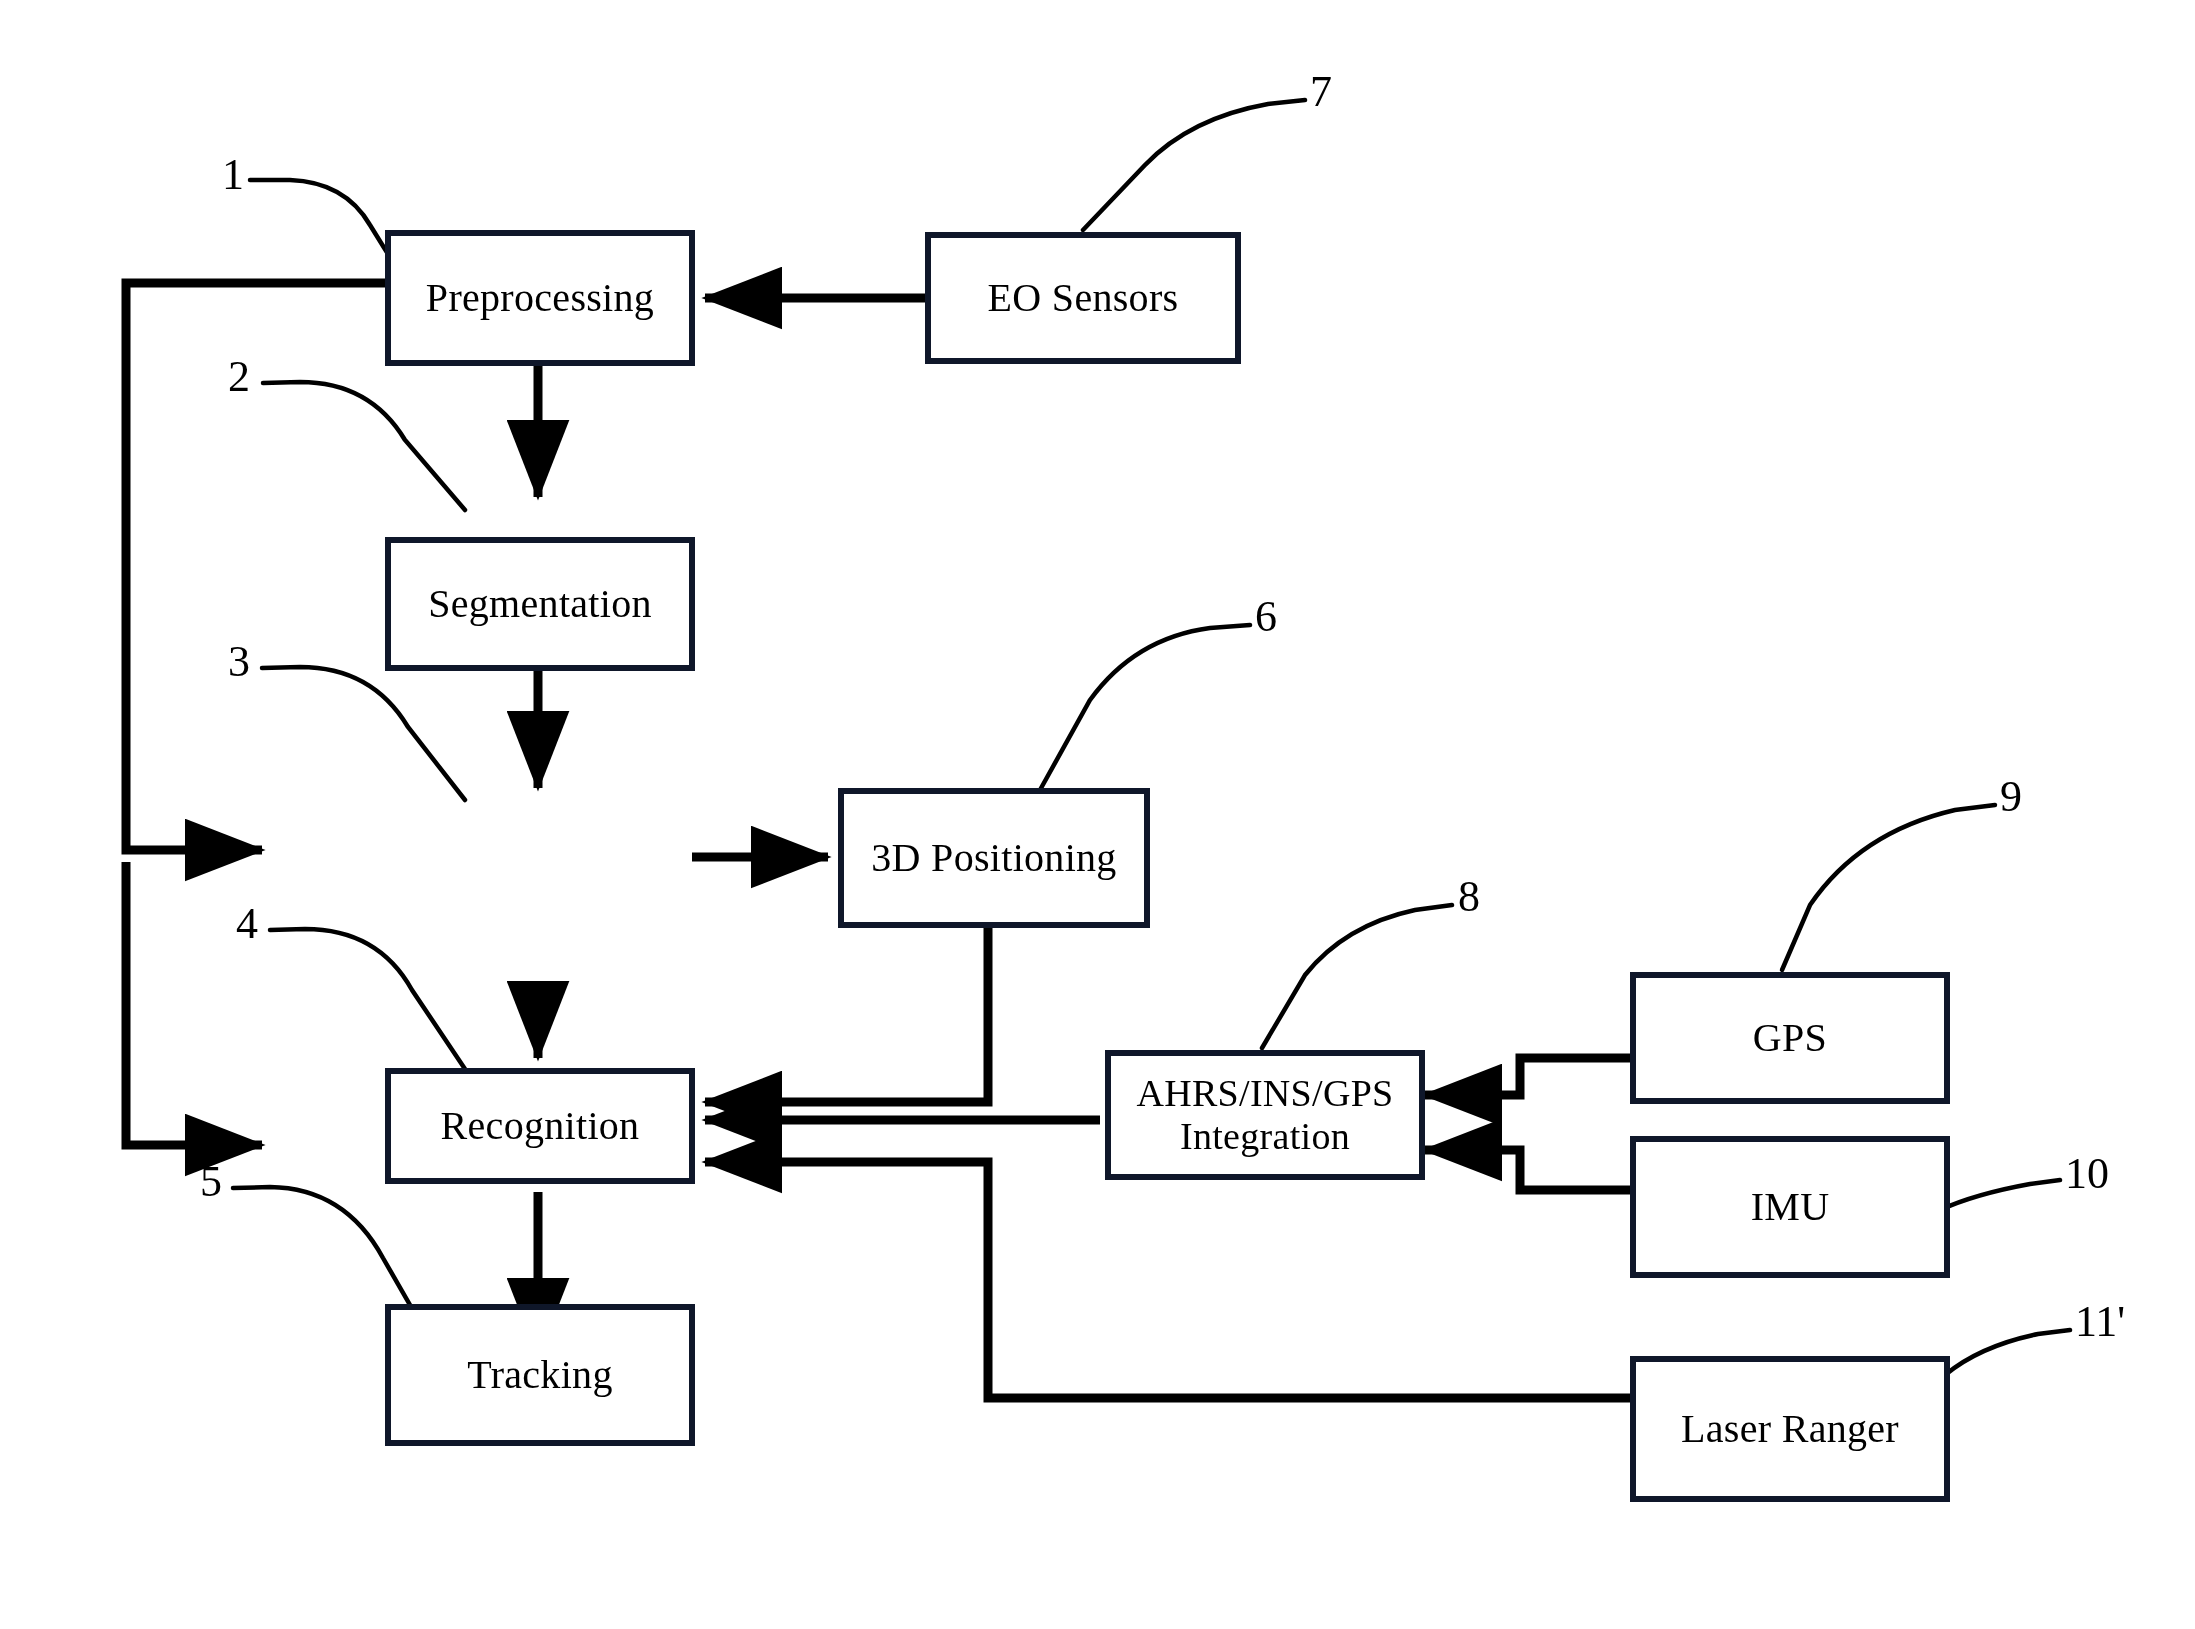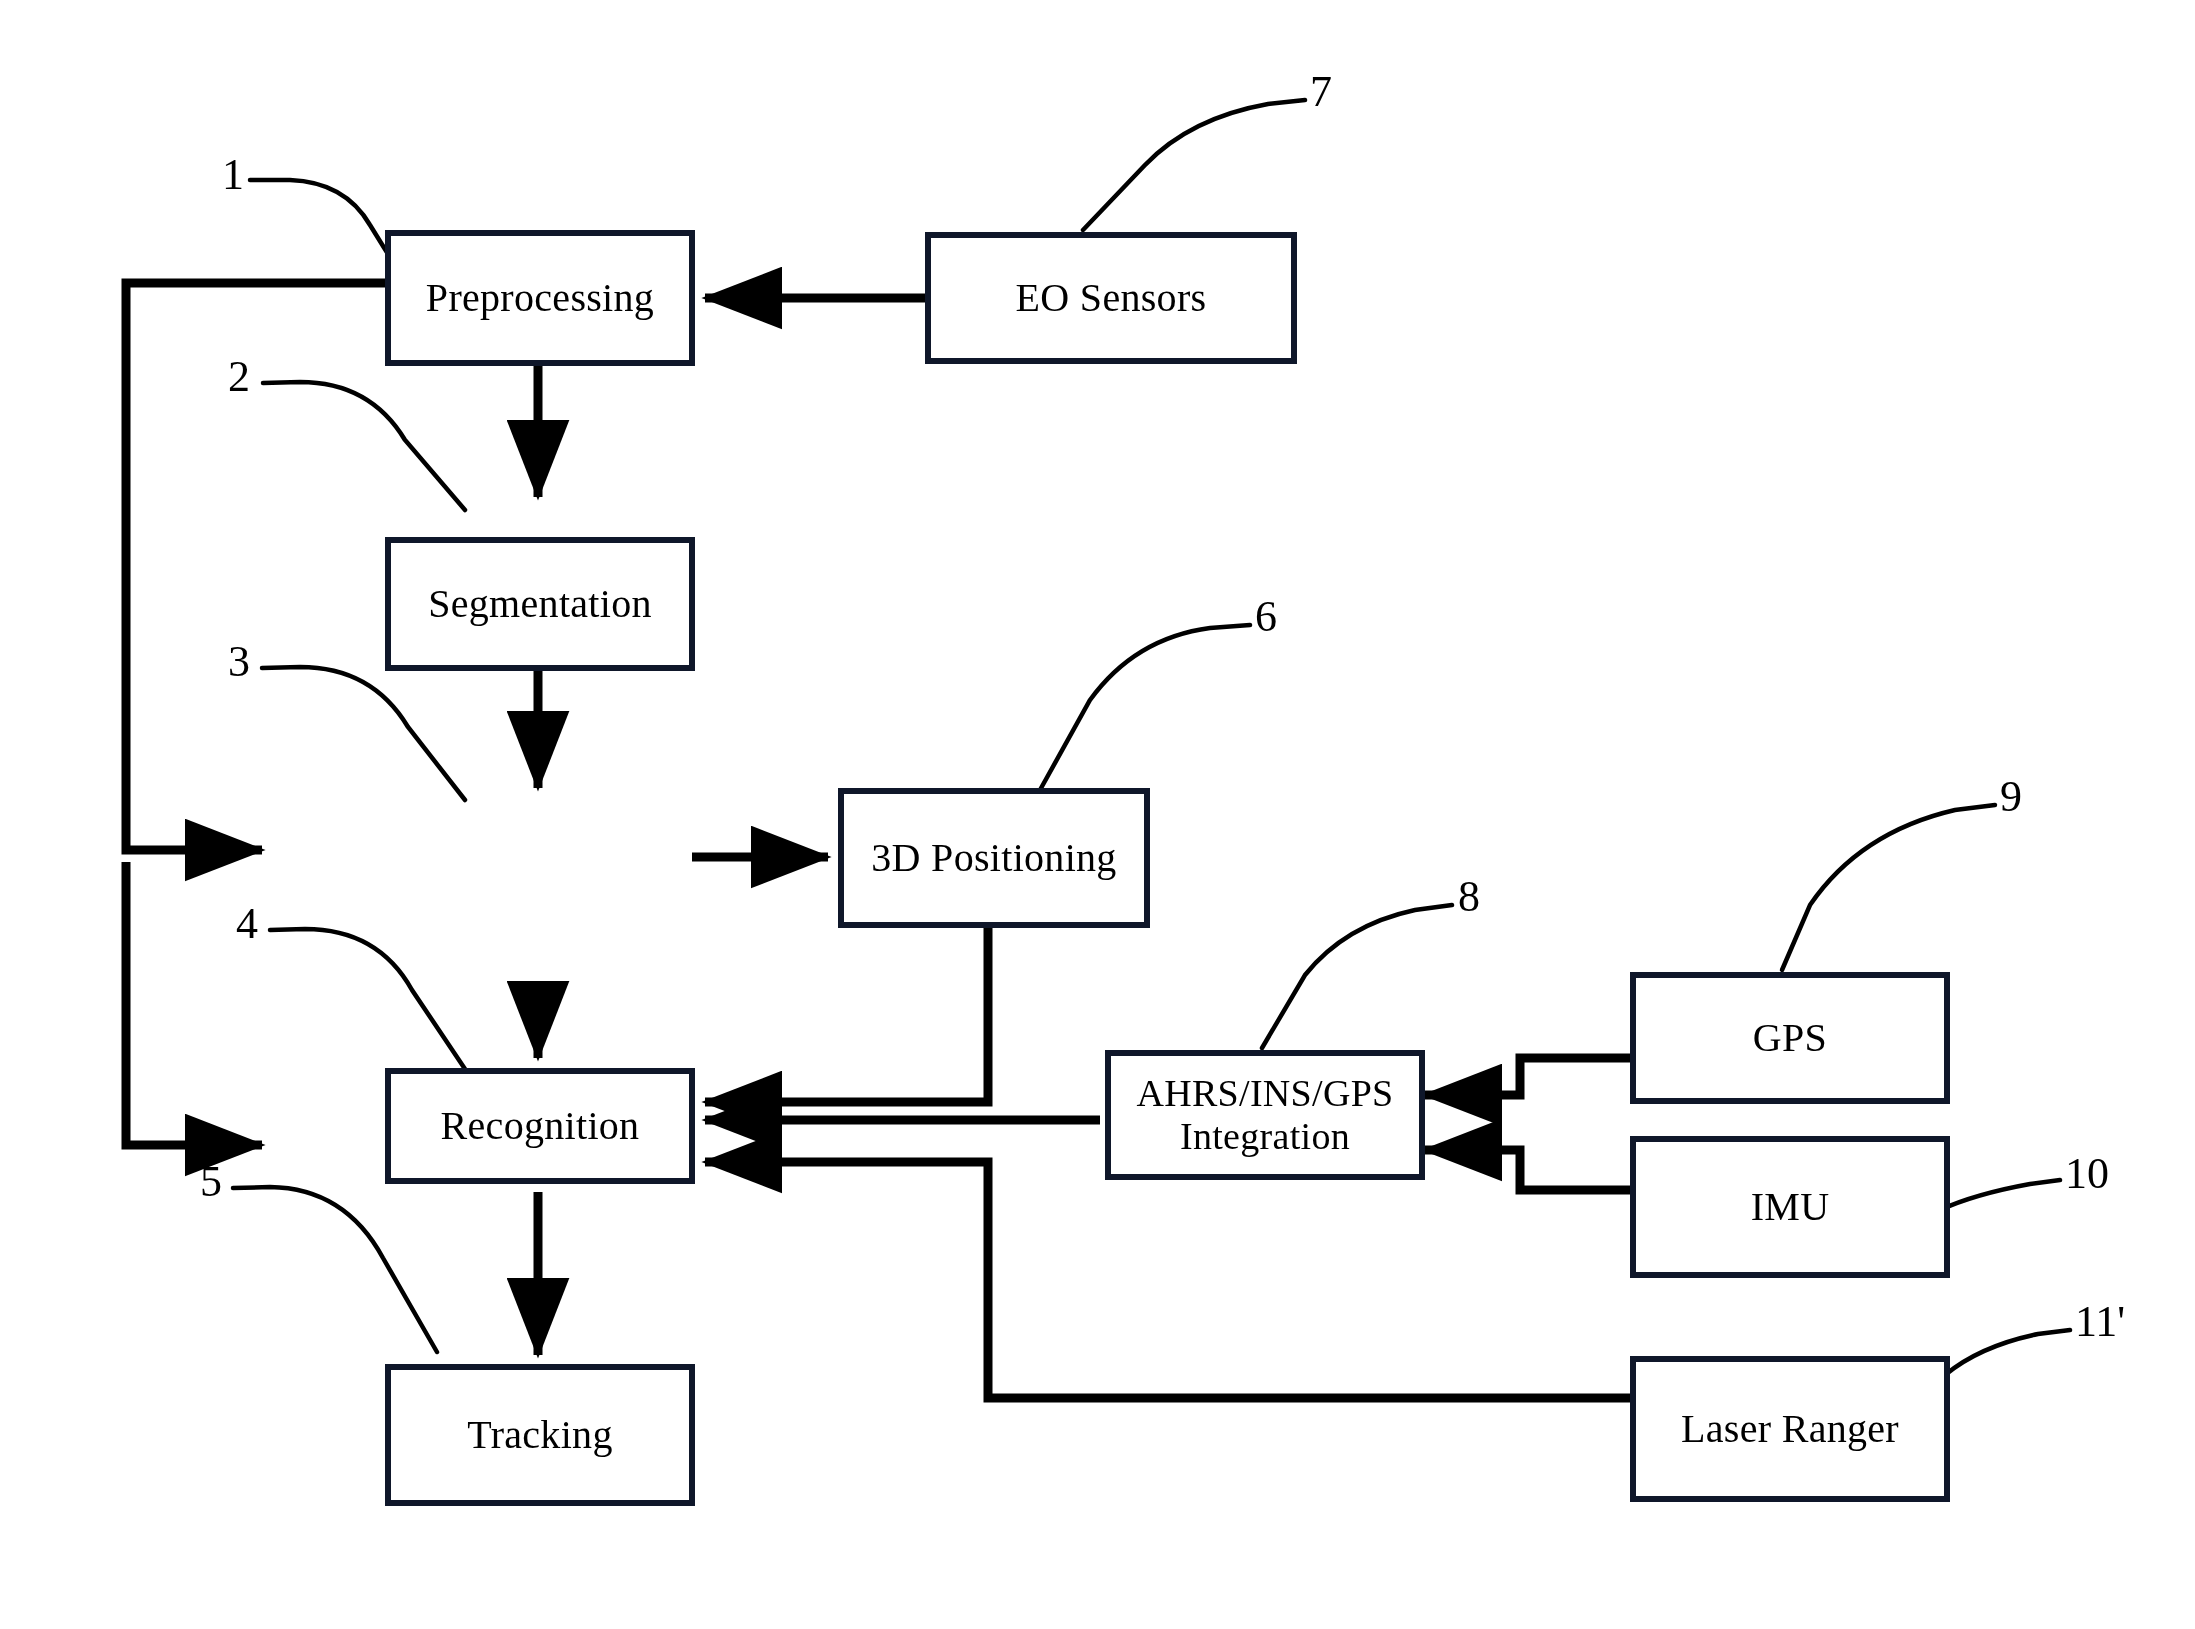--- a/index.html
+++ b/index.html
@@ -109,38 +109,38 @@
       <path d="M 1995 805 L 1955 810 Q 1860 832 1810 905 L 1782 970"></path>
       <path d="M 2060 1180 L 2030 1184 Q 1975 1194 1940 1210 L 1893 1215"></path>
       <path d="M 2070 1330 L 2038 1334 Q 1980 1346 1945 1375 L 1893 1393"></path>
     </g>
   </svg>
 
   <div class="node-box" style="left:385px; top:230px; width:310px; height:136px;">
     <span class="node-label">Preprocessing</span>
   </div>
 
-  <div class="node-box" style="left:925px; top:232px; width:372px; height:132px;">
+  <div class="node-box" style="left:925px; top:232px; width:316px; height:132px;">
     <span class="node-label">EO Sensors</span>
   </div>
 
   <div class="node-box" style="left:385px; top:537px; width:310px; height:134px;justify-content:center;">
     <span class="node-label">Segmentation</span>
   </div>
 
 
   <div class="node-box" style="left:838px; top:788px; width:312px; height:140px;">
     <span class="node-label">3D Positioning</span>
   </div>
 
   <div class="node-box" style="left:385px; top:1068px; width:310px; height:116px;">
     <span class="node-label">Recognition</span>
   </div>
 
-  <div class="node-box" style="left:385px; top:1364px; width:310px; height:142px;">
+  <div class="node-box" style="left:385px; top:1304px; width:310px; height:142px;">
     <span class="node-label">Tracking</span>
   </div>
 
   <div class="node-box" style="left:1630px; top:972px; width:320px; height:132px;">
     <span class="node-label">GPS</span>
   </div>
 
   <div class="node-box" style="left:1105px; top:1050px; width:320px; height:130px;">
     <span class="node-label" style="font-size:38px;">AHRS/INS/GPS
 Integration</span>

